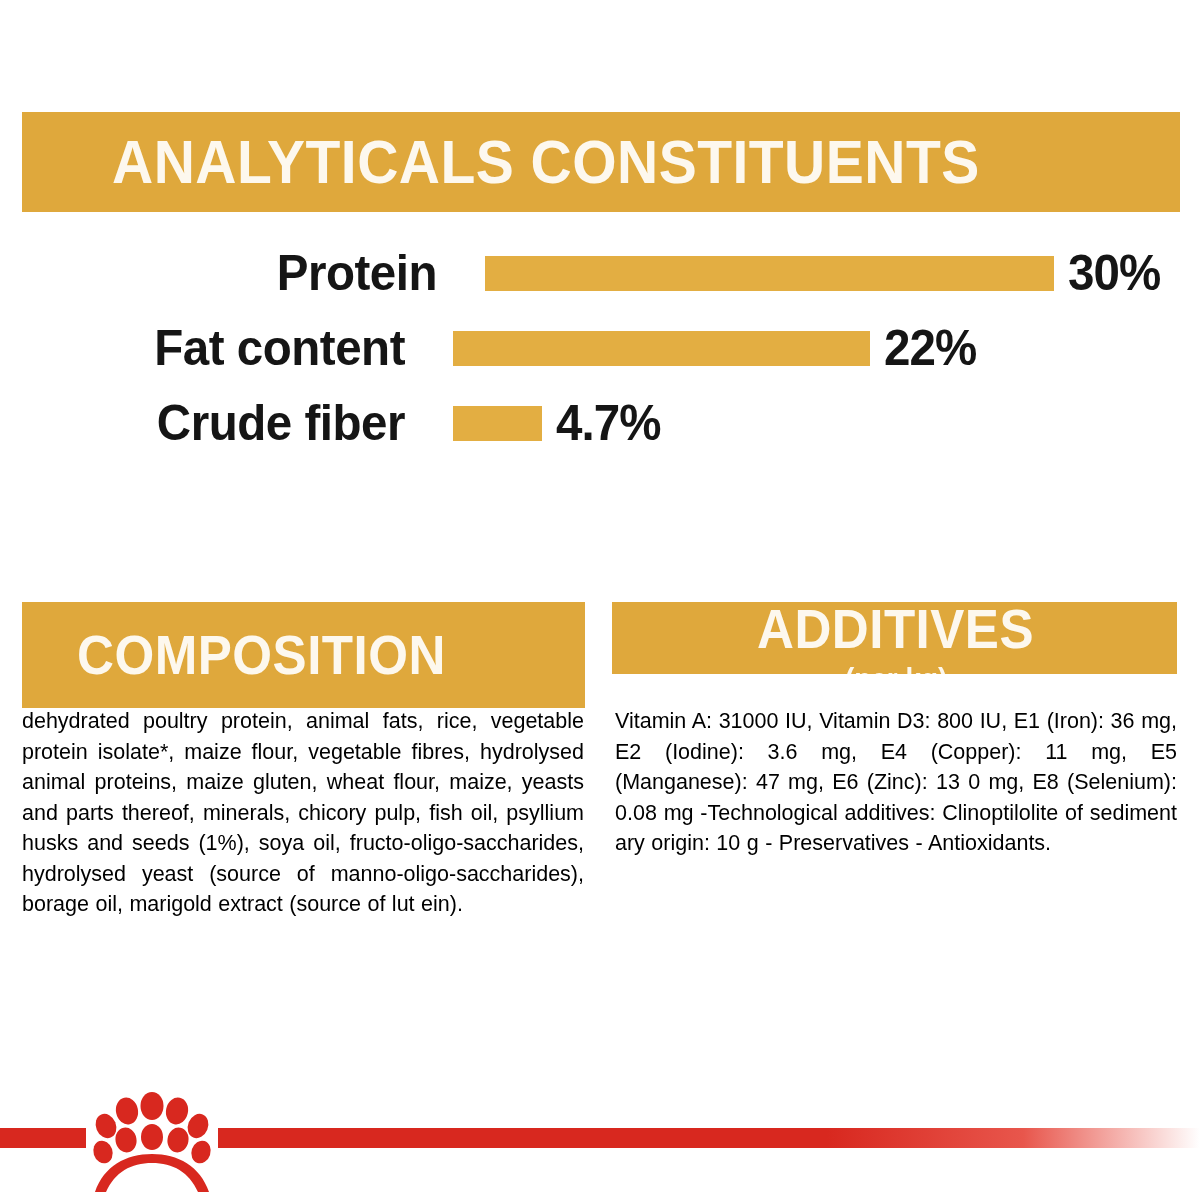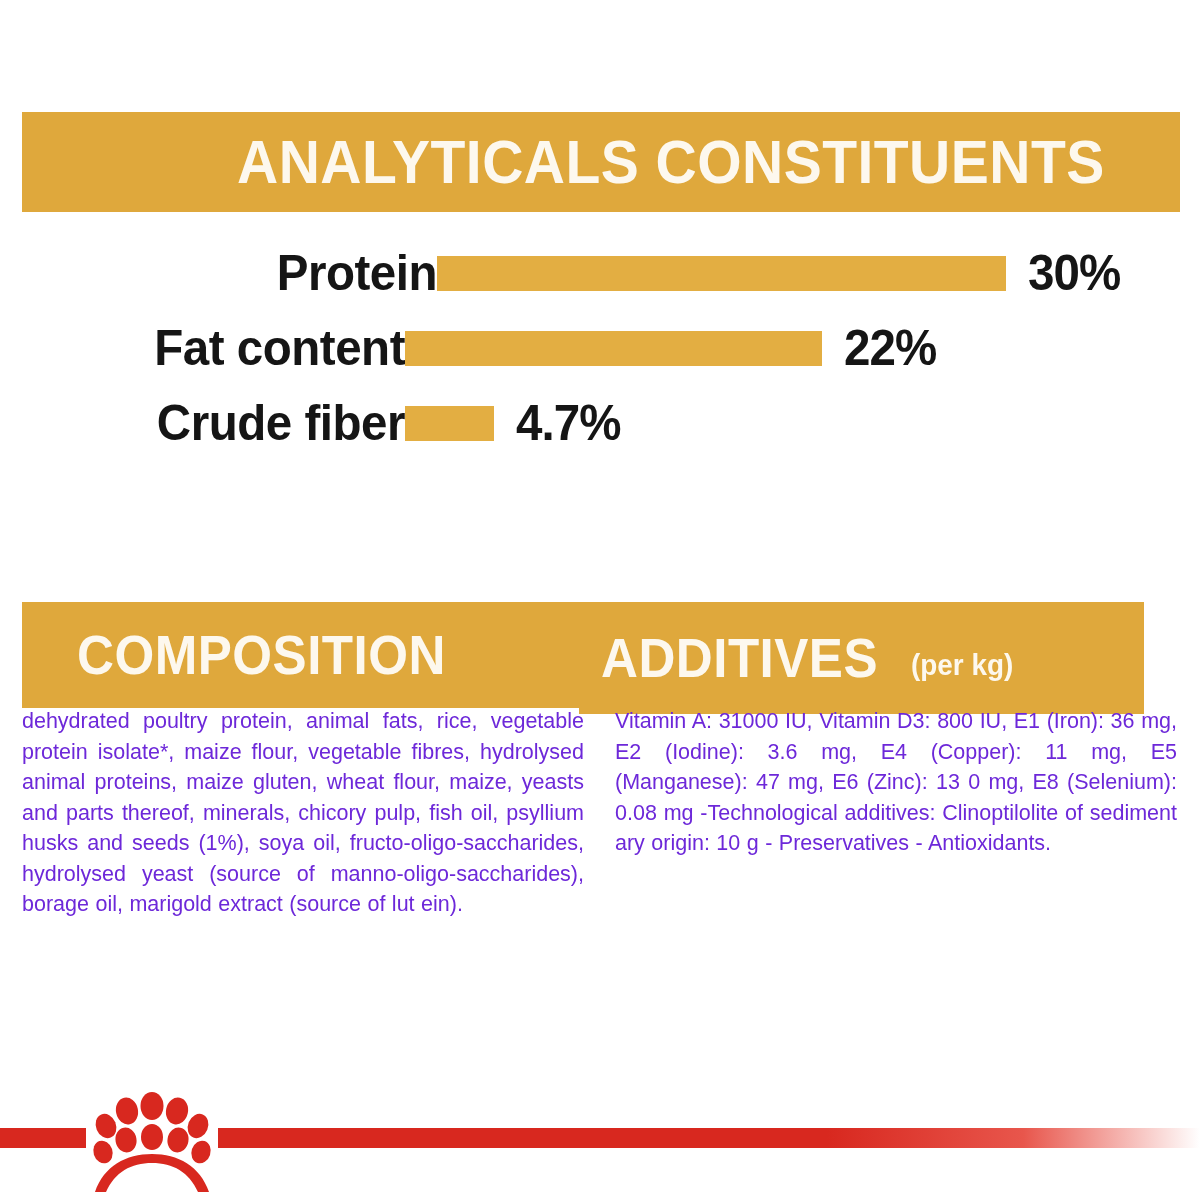--- a/index.html
+++ b/index.html
@@ -28,37 +28,37 @@
     white-space: nowrap;
     line-height: 1;
   }
   .band-sub {
     color: #fdf8ee;
     font-weight: 700;
     white-space: nowrap;
     line-height: 1;
   }
 
-  #analyticals-band { left: 22px; top: 112px; width: 1158px; height: 100px; justify-content: flex-end; }
+  #analyticals-band { left: 22px; top: 112px; width: 1158px; height: 100px; }
   #analyticals-band .band-title {
     font-size: 62px;
     margin-left: 90px;
     transform: scaleX(0.92);
     transform-origin: left center;
   }
 
   #composition-band { left: 22px; top: 602px; width: 563px; height: 106px; }
   #composition-band .band-title {
     font-size: 55px;
     margin-left: 55px;
     transform: scaleX(0.93);
     transform-origin: left center;
   }
 
-  #additives-band { left: 579px; top: 602px; width: 565px; height: 112px; }
+  #additives-band { left: 612px; top: 602px; width: 565px; height: 72px; flex-direction: column; }
   #additives-band .band-title {
     font-size: 55px;
     margin-left: 22px;
     transform: scaleX(0.93);
     transform-origin: left center;
   }
   #additives-band .band-sub {
     font-size: 30px;
     margin-left: 12px;
     transform: scaleX(0.93);
@@ -82,42 +82,42 @@
     width: 405px;
     text-align: right;
     font-size: 50px;
     font-weight: 700;
     color: #151515;
     letter-spacing: -0.5px;
     transform: scaleX(0.95);
     transform-origin: right center;
     white-space: nowrap;
   }
-  .bar-wrap { position: relative; display: flex; align-items: center; gap: 8px; }
+  .bar-wrap { position: relative; margin-left: 48px; display: flex; align-items: center; }
   .bar {
     height: 35px;
     background: #e3ae42;
   }
   .bar-value {
     margin-left: 14px;
     font-size: 50px;
     font-weight: 700;
     color: #151515;
     letter-spacing: -1px;
     white-space: nowrap;
     transform: scaleX(0.95);
     transform-origin: left center;
   }
 
   
   .body-col {
     position: absolute;
     font-size: 21.5px;
     line-height: 30.5px;
-    color: #6d28d9;
+    color: #000000;
     text-align: justify;
     font-family: "Liberation Sans", sans-serif;
     word-spacing: 0.5px;
   }
   #composition-text { left: 22px; top: 706px; width: 562px; }
   #additives-text   { left: 615px; top: 706px; width: 562px; }
 
   
   #footer { position: absolute; left: 0; top: 1080px; width: 1200px; height: 120px; }
   .red-bar {

